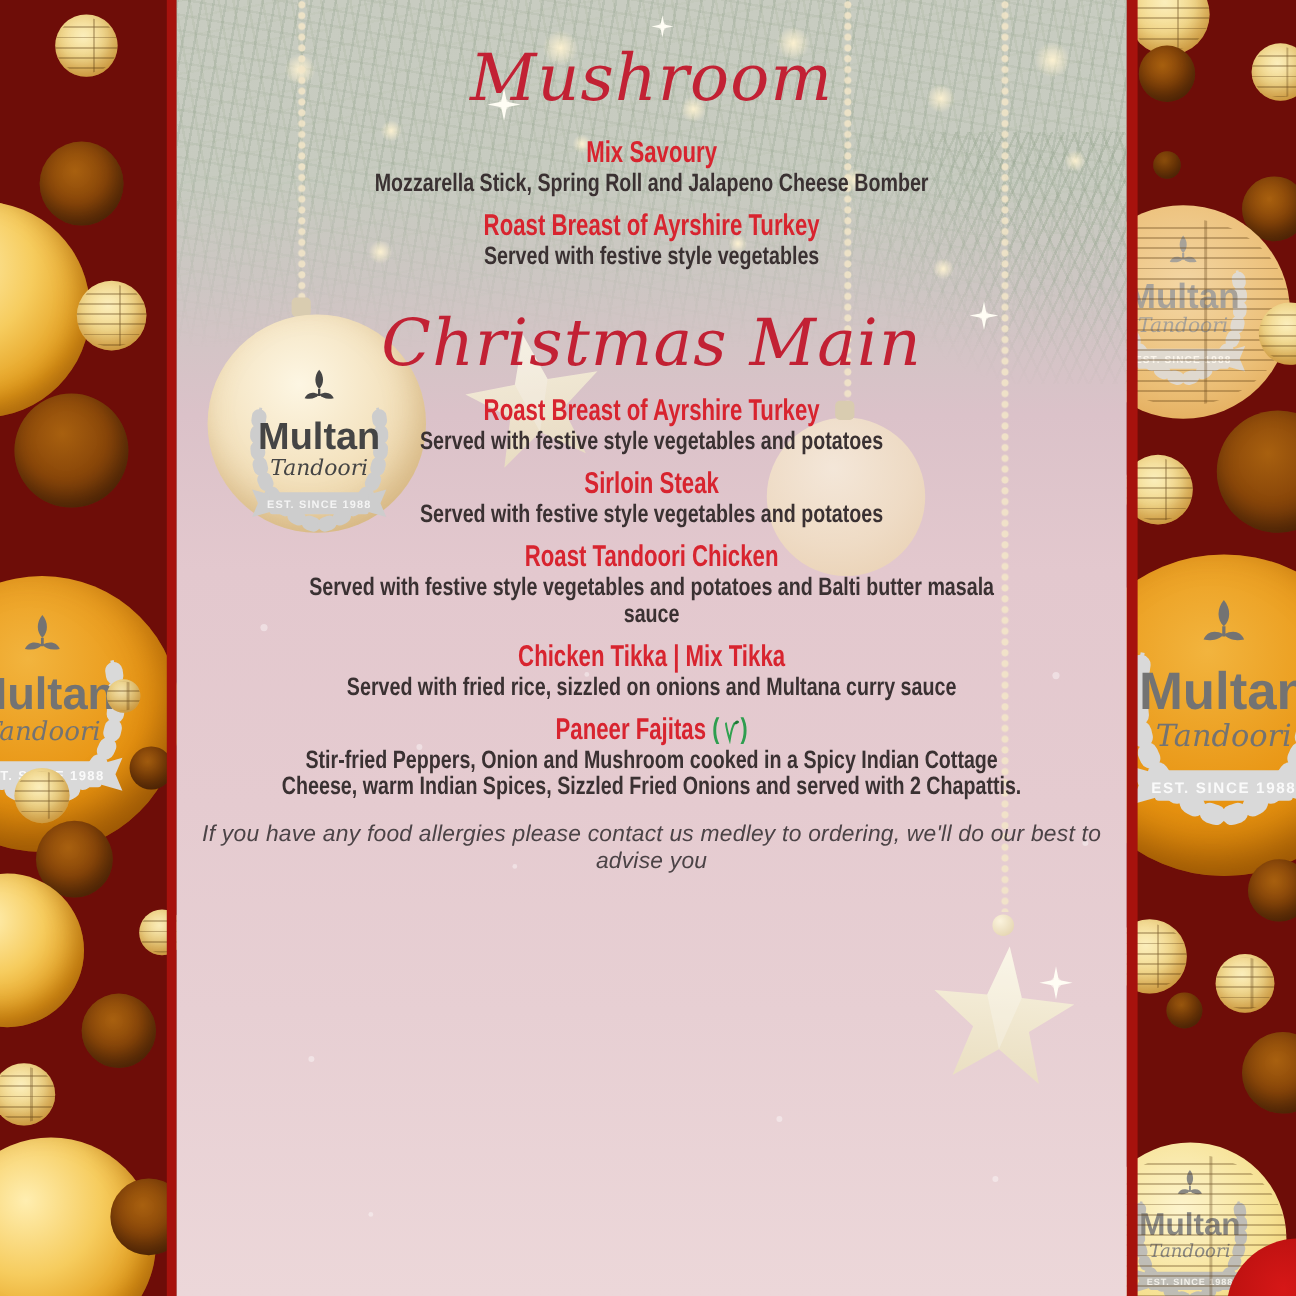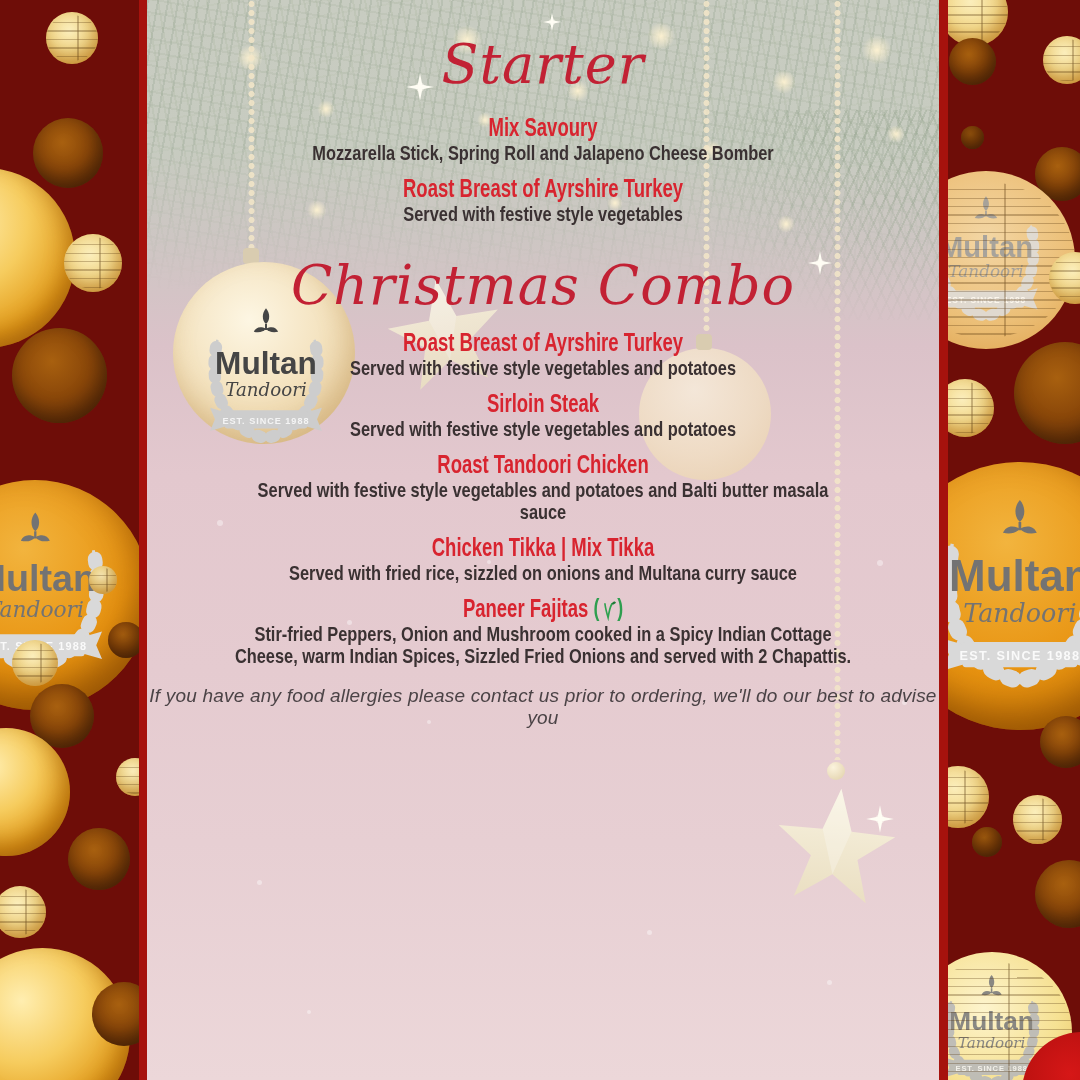--- a/index.html
+++ b/index.html
@@ -242,32 +242,32 @@
       <use href="#sparkle"></use>
     </svg>
   <svg class="sparkle-svg" style="left:718px;top:804px;width:30px;height:30px;">
       <use href="#sparkle"></use>
     </svg>
   <svg class="sparkle-svg" style="left:395px;top:12px;width:20px;height:20px;">
       <use href="#sparkle"></use>
     </svg>
 
   <div class="content">
-    <div class="script-heading" id="starter-heading">Starter</div>
+    <div class="script-heading" id="starter-heading">Mushroom</div>
 
     <div class="menu-item">
       <span class="item-name">Mix Savoury</span>
       <span class="item-desc">Mozzarella Stick, Spring Roll and Jalapeno Cheese Bomber</span>
     </div>
     <div class="menu-item">
       <span class="item-name">Roast Breast of Ayrshire Turkey</span>
       <span class="item-desc">Served with festive style vegetables</span>
     </div>
 
-    <div class="script-heading" id="main-heading">Christmas Combo</div>
+    <div class="script-heading" id="main-heading">Christmas Main</div>
 
     <div class="menu-item">
       <span class="item-name">Roast Breast of Ayrshire Turkey</span>
       <span class="item-desc">Served with festive style vegetables and potatoes</span>
     </div>
     <div class="menu-item">
       <span class="item-name">Sirloin Steak</span>
       <span class="item-desc">Served with festive style vegetables and potatoes</span>
     </div>
     <div class="menu-item">
@@ -281,15 +281,15 @@
     <div class="menu-item">
       <span class="item-name"><span>Paneer Fajitas</span>
         <span class="veg"><span class="paren">(</span><svg viewBox="0 0 26 26">
               <path d="M8 6 C9 12 11 17 13 22 C14.5 15 16.5 9 19 6" stroke="#2fa14f" stroke-width="2.6" fill="none" stroke-linecap="round"></path>
               <path d="M18.5 6 C21 1.5 25 2.5 25.5 4.5 C22.5 7 20 6.8 18.5 6 Z" fill="#1d7a36"></path>
             </svg><span class="paren">)</span></span>
       </span>
       <span class="item-desc w835">Stir-fried Peppers, Onion and Mushroom cooked in a Spicy Indian Cottage Cheese, warm Indian Spices, Sizzled Fried Onions and served with 2 Chapattis.</span>
     </div>
 
-    <div class="allergy">If you have any food allergies please contact us prior to ordering, we'll do our best to advise you</div>
+    <div class="allergy">If you have any food allergies please contact us medley to ordering, we'll do our best to advise you</div>
   </div>
 </div>
 
 </body></html>

